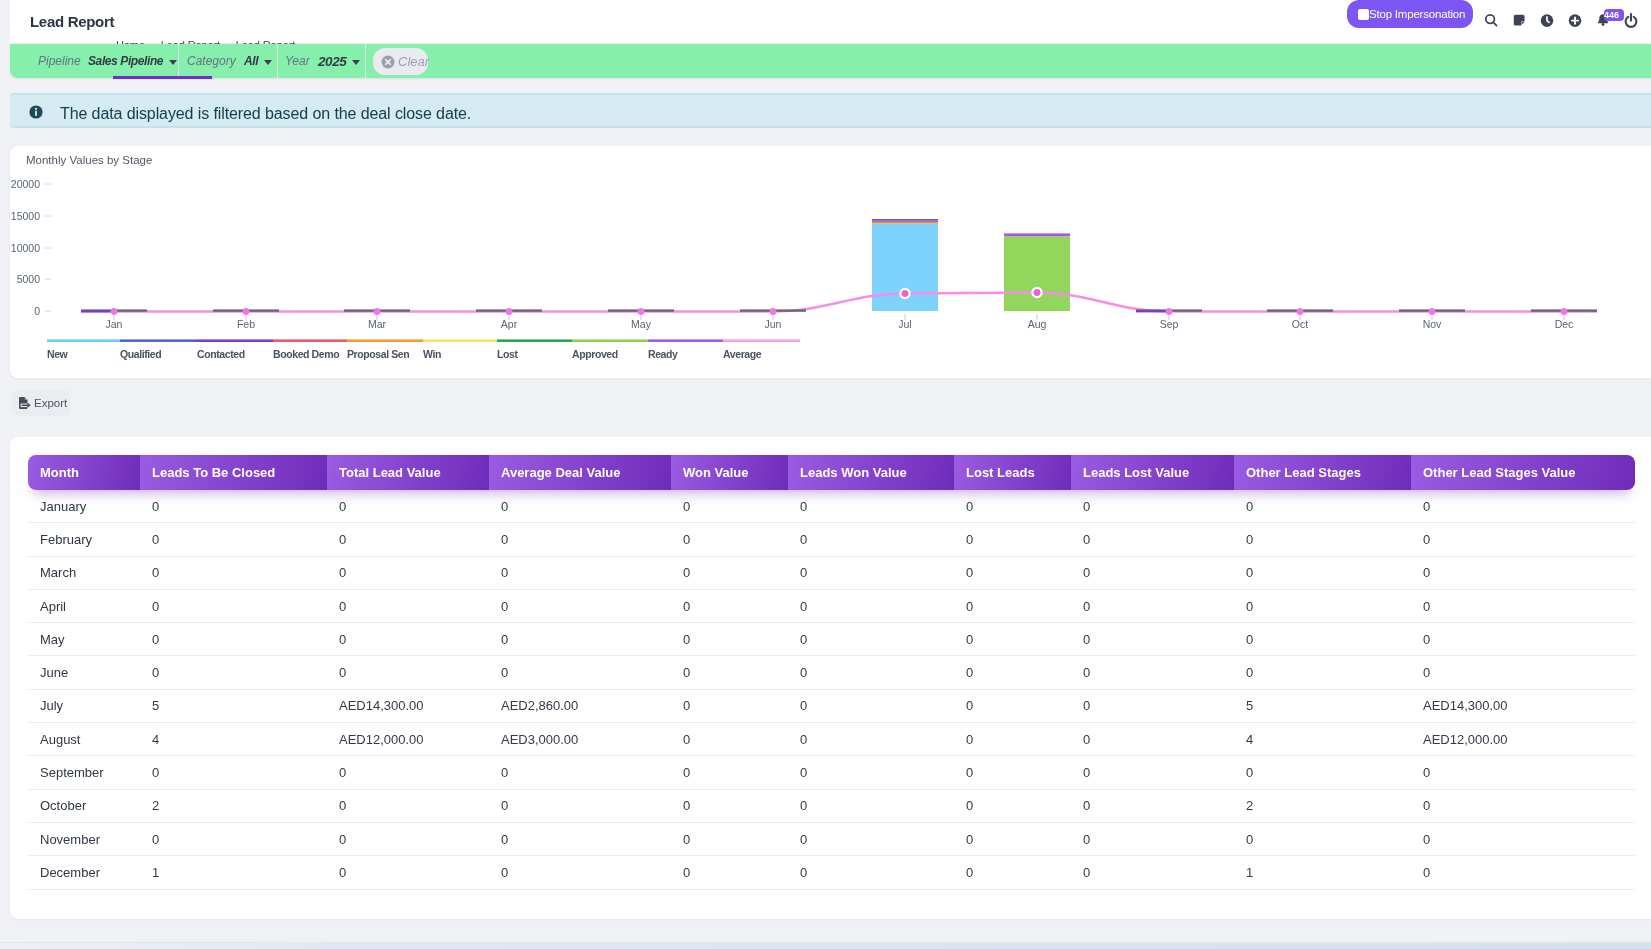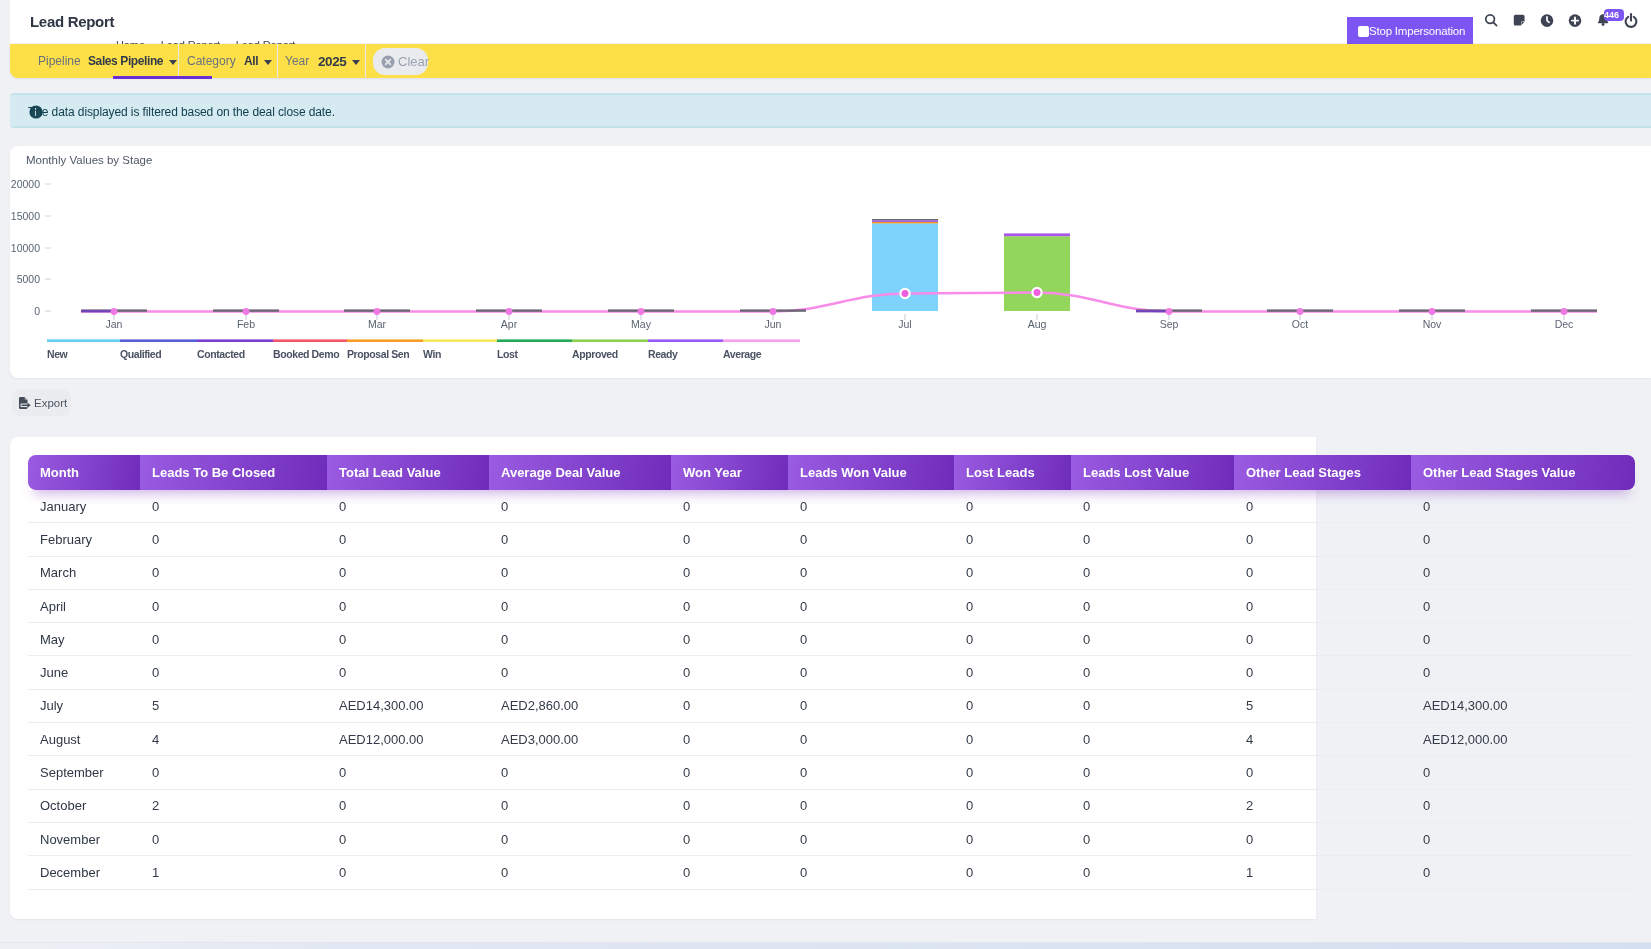--- a/index.html
+++ b/index.html
@@ -4,50 +4,50 @@
 <style>
 * { margin:0; padding:0; box-sizing:border-box; }
 html,body { width:1651px; height:949px; overflow:hidden; }
 body { background:#f0f1f5; font-family:"Liberation Sans", sans-serif; position:relative; }
 .abs { position:absolute; }
 
 
 #nav { left:10px; top:0; width:1641px; height:43px; background:#fff; }
 #nav .title { left:20px; top:12.5px; font-size:15px; font-weight:700; color:#2e3544; letter-spacing:-.3px; }
 #nav .crumb { left:106px; top:15px; font-size:11px; letter-spacing:-.1px; color:#3f4755; white-space:nowrap;margin-top:24px; }
-#stopbtn { left:1337px; top:17px; width:126px; height:28px; background:#7c55f3; border-radius:0; color:#fff; font-size:11.5px; white-space:nowrap; overflow:hidden; }
+#stopbtn { left:1337px; top:0; width:126px; height:28px; background:#7c55f3; border-radius:12px; color:#fff; font-size:11.5px; white-space:nowrap; overflow:hidden; }
 #stopbtn .sq { position:absolute; left:11px; top:8.5px; width:11px; height:11px; background:#fff; border-radius:2px; }
 #stopbtn .txt { position:absolute; left:22px; top:8px; letter-spacing:-.2px; }
 .navicon { top:11px; width:18px; height:18px; }
 #badge { left:1594px; top:9px; width:20px; height:12px; background:#7c55f3; border-radius:4px; color:#fff; font-size:9px; font-weight:700; text-align:left; line-height:12px; z-index:3; }
 
 
-#filter { left:10px; top:44px; width:1641px; height:34px; background:#fde047; box-shadow:0 1px 2px rgba(25,35,60,.08); border-radius:0 0 0 8px; }
+#filter { left:10px; top:44px; width:1641px; height:34px; background:#86efac; box-shadow:0 1px 2px rgba(25,35,60,.08); border-radius:0 0 0 8px;font-style:italic; }
 #filter .lab { top:10px; font-size:12px; color:#6a7180; }
 .vgrp { top:0; height:34px; display:flex; align-items:center; gap:6px; }
 .val2 { font-size:12px; font-weight:700; letter-spacing:-.4px; color:#333b4a; white-space:nowrap; }
 .caret2 { width:0; height:0; border-left:4.5px solid transparent; border-right:4.5px solid transparent; border-top:5px solid #3a4150; margin-top:2px; }
 #filter .sep { top:0; width:1px; height:34px; background:#e5e7ec; }
 #clearbtn { position:absolute; left:363px; top:4px; width:55px; height:27px; background:#e9ebef; border-radius:12px; }
 #clearbtn span { position:absolute; left:25px; top:6px; font-size:13px; color:#9aa2b0; }
 #underline { position:absolute; left:103px; top:32px; width:99px; height:3px; background:#6c2fd6; z-index:2; }
 
 
 #info { left:10px; top:93px; width:1641px; height:35px; background:#d5ebf1; border-top:2px solid #c3e2ea; border-bottom:2px solid #c3e2ea; border-radius:4px 0 0 4px; }
-#info .txt { position:absolute; left:18px; top:9.5px; font-size:12px; letter-spacing:-.1px; color:#13404f; }
+#info .txt { position:absolute; left:50px; top:9.5px; font-size:16px; letter-spacing:-.1px; color:#13404f; }
 
 
 #chart { left:10px; top:146px; width:1641px; height:232px; background:#fff; border-radius:8px 0 0 8px; box-shadow:0 1px 2px rgba(25,35,60,.05); }
 
 
 #export { left:12px; top:390px; width:59px; height:26px; background:#ebecf0; border-radius:7px; }
 #export span { position:absolute; left:22px; top:7px; font-size:11.5px; color:#4b5563; }
 
 
-#tcard { left:10px; top:437px; width:1306px; height:482px; background:#fff; border-radius:8px 0 0 8px; box-shadow:0 1px 2px rgba(25,35,60,.05); }
+#tcard { left:10px; top:437px; width:1641px; height:482px; background:#fff; border-radius:8px 0 0 8px; box-shadow:0 1px 2px rgba(25,35,60,.05); }
 #tbl { position:absolute; left:18px; top:18px; width:1607px; border-collapse:separate; border-spacing:0; table-layout:fixed; }
 #tbl th { height:35px; background:linear-gradient(100deg,#9a5ce2 0%,#6f2cba 100%); color:#fff; font-size:13px; font-weight:700; text-align:left; padding:0 0 0 12px; }
 #tbl th:first-child { border-radius:8px 0 0 8px; }
 #tbl th:last-child { border-radius:0 8px 8px 0; }
 #tbl thead { box-shadow:0 10px 12px -6px rgba(124,45,190,.35); }
 #tbl td { height:33.3px; border-bottom:1px solid #eaecf0; font-size:13px; color:#333b48; padding:0 0 0 12px; }
 #tbl tr td:first-child { color:#2f3745; }
 
 
 #bstrip { left:0; top:942px; width:1651px; height:8px; background:linear-gradient(90deg,#eef0f5 0%,#e2e8f3 20%,#d4dff0 100%); border-top:1px solid #e2e5ec; }
@@ -272,21 +272,21 @@
         <col style="width:163px">
     <col style="width:177px">
         <col style="width:224px">
   </colgroup>
   <thead>
     <tr>
       <th>Month</th>
           <th>Leads To Be Closed</th>
           <th>Total Lead Value</th>
           <th>Average Deal Value</th>
-      <th>Won Year</th>
+      <th>Won Value</th>
           <th>Leads Won Value</th>
           <th>Lost Leads</th>
           <th>Leads Lost Value</th>
       <th>Other Lead Stages</th>
           <th>Other Lead Stages Value</th>
     </tr>
   </thead>
   <tbody>
     <tr>
           <td>January</td>

